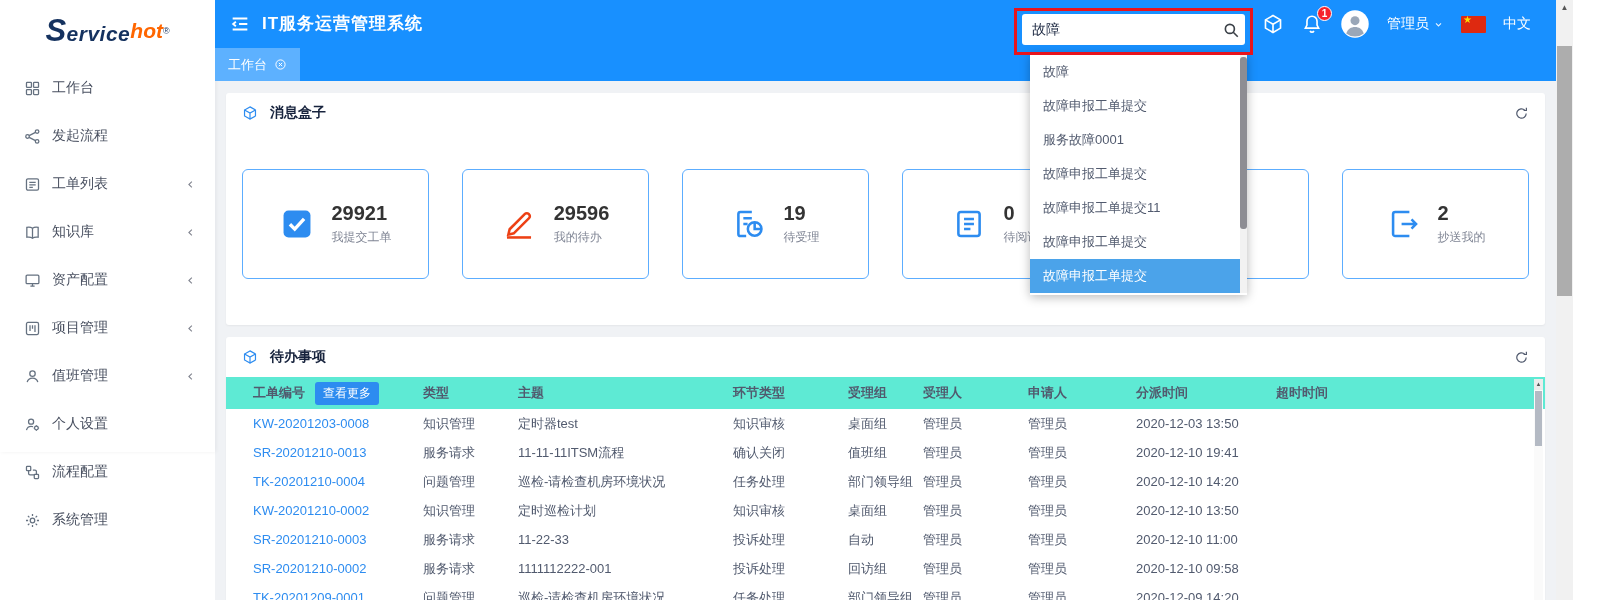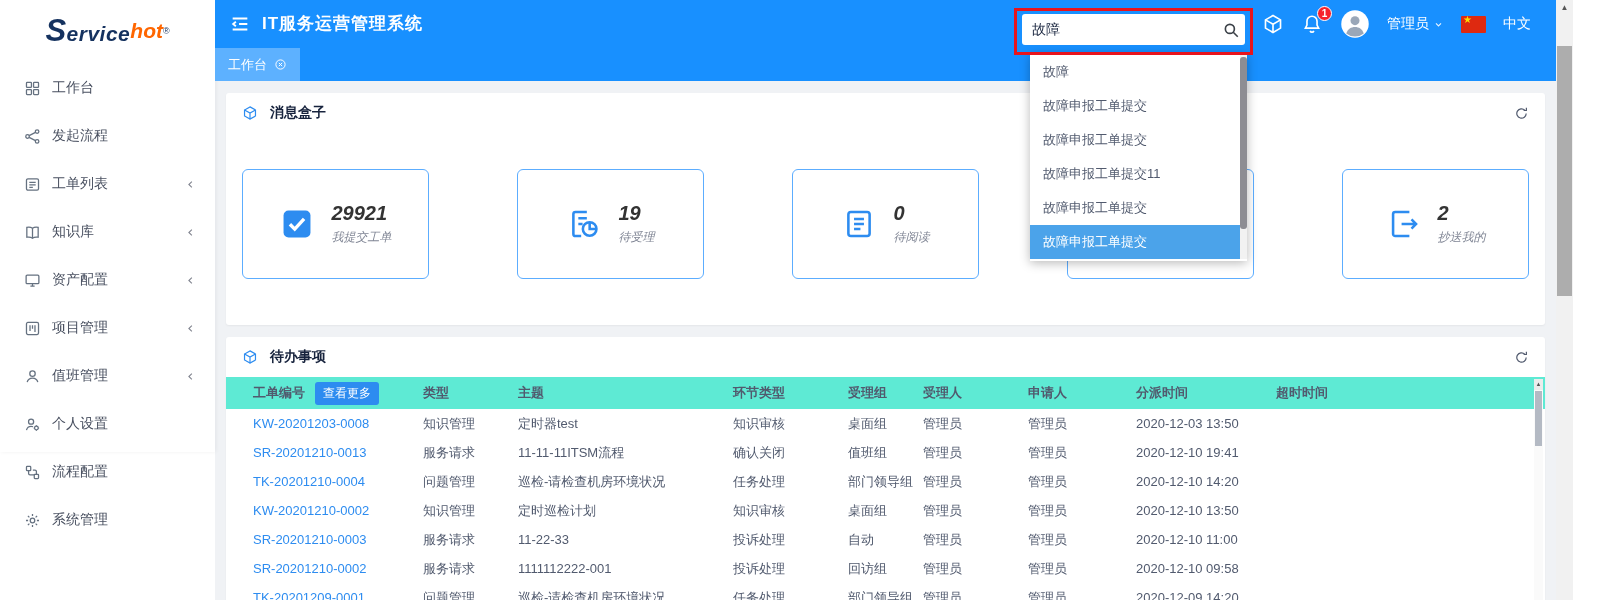--- a/index.html
+++ b/index.html
@@ -47,21 +47,21 @@
   
   .content{position:absolute;left:215px;top:81px;width:1341px;height:519px;background:#f0f2f5;padding:12px 11px;overflow:hidden;z-index:5;}
   .card{background:#fff;border-radius:3px;box-shadow:0 1px 2px rgba(0,0,0,.05);position:relative;}
   .card-head{height:40px;display:flex;align-items:center;gap:12px;padding:0 16px;}
   .card-cube{color:var(--link);font-size:16px;display:flex;}
   .card-title{font-size:14px;font-weight:bold;color:#17233d;}
   .refresh{margin-left:auto;color:#515a6e;font-size:15px;display:flex;cursor:pointer;}
 
   .card-msg{height:232px;margin-bottom:12px;}
   .stats{display:flex;justify-content:space-between;padding:36px 16px 0 16px;}
-  .stat-card{width:187px;height:110px;border:1px solid #5cadff;border-radius:6px;display:flex;align-items:center;justify-content:center;gap:18px;background:#fff;cursor:pointer;font-style:italic;}
+  .stat-card{width:187px;height:110px;border:1px solid #5cadff;border-radius:6px;display:flex;align-items:center;justify-content:center;gap:18px;background:#fff;cursor:pointer;}
   .stat-icon{font-size:34px;display:flex;color:var(--link);}
   .stat-value{font-size:20px;font-weight:bold;color:#333;line-height:1.1;}
   .stat-label{font-size:12px;color:#808695;margin-top:5px;}
 
   .card-todo{height:300px;}
   table{width:100%;border-collapse:collapse;table-layout:fixed;}
   thead th{background:#5eead4;height:32px;font-size:13px;color:#515a6e;text-align:left;font-weight:bold;white-space:nowrap;}
   tbody td{height:29px;font-size:13px;color:#515a6e;white-space:nowrap;overflow:hidden;}
   .c1{padding-left:27px;}
   .th1{display:flex;align-items:center;height:32px;}
@@ -471,20 +471,31 @@
             <svg class="svg-ic">
               <use href="#i-check-square" xlink:href="#i-check-square"></use>
             </svg>
           </span>
           <span class="stat-text">
             <div class="stat-value">29921</div>
             <div class="stat-label">我提交工单</div>
           </span>
         </div>
 
+        <div class="stat-card">
+          <span class="stat-icon" style="color: rgb(237, 64, 20);">
+            <svg class="svg-ic">
+              <use href="#i-pencil" xlink:href="#i-pencil"></use>
+            </svg>
+          </span>
+          <span class="stat-text">
+            <div class="stat-value">29596</div>
+            <div class="stat-label">我的待办</div>
+          </span>
+        </div>
 
         <div class="stat-card">
           <span class="stat-icon" style="color: rgb(45, 140, 240);">
             <svg class="svg-ic">
               <use href="#i-pie-doc" xlink:href="#i-pie-doc"></use>
             </svg>
           </span>
           <span class="stat-text">
             <div class="stat-value">19</div>
             <div class="stat-label">待受理</div>
@@ -677,20 +688,23 @@
 <div class="search-dropdown">
 
     <div class="dd-item">
       <span>故障</span>
     </div>
 
     <div class="dd-item">
       <span>故障申报工单提交</span>
     </div>
 
+    <div class="dd-item">
+      <span>服务故障0001</span>
+    </div>
 
     <div class="dd-item">
       <span>故障申报工单提交</span>
     </div>
 
     <div class="dd-item">
       <span>故障申报工单提交11</span>
     </div>
 
     <div class="dd-item">

